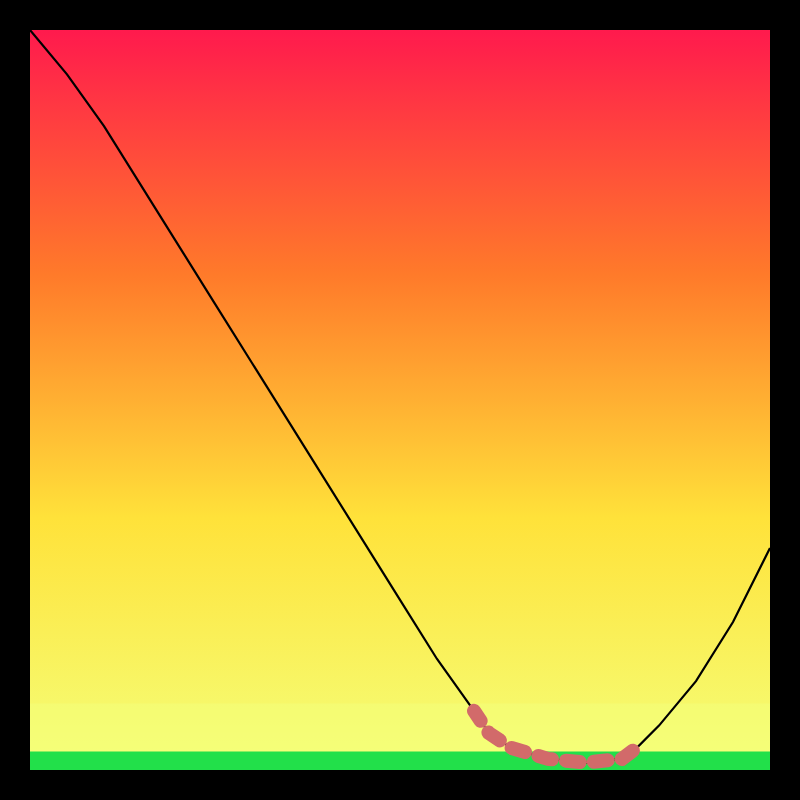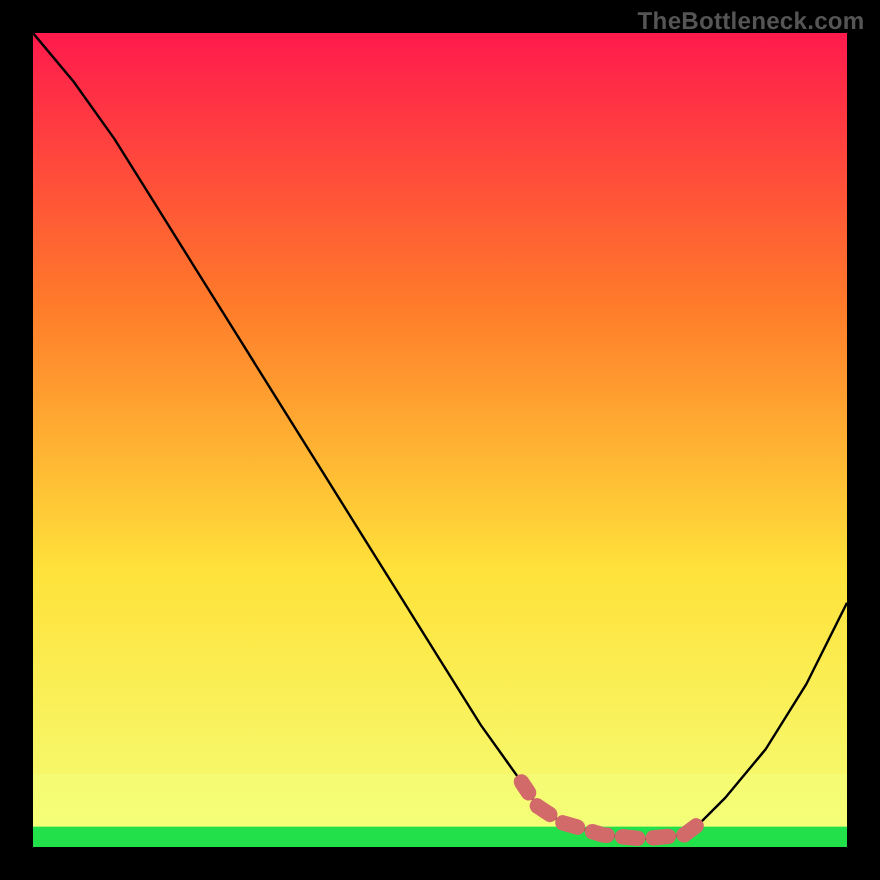--- a/index.html
+++ b/index.html
@@ -45,21 +45,20 @@
     stroke-linecap: round;
     fill: none;
     stroke-dasharray: 14 14;
     stroke-dashoffset: 2;
   }
 </style>
 </head>
 <body>
 
 <div class="frame">
-  <div class="watermark">TheBottleneck.com</div>
 
   <div class="plot">
     <svg viewBox="0 0 740 740" width="740" height="740">
       <defs>
         <linearGradient id="bg-grad" x1="0" y1="0" x2="0" y2="1">
           <stop id="g0" offset="0%" stop-color="#ff1a4d"></stop>
           <stop id="g1" offset="33%" stop-color="#ff7a2a"></stop>
           <stop id="g2" offset="66%" stop-color="#ffe23a"></stop>
           <stop id="g3" offset="100%" stop-color="#f4ff7a"></stop>
         </linearGradient>

